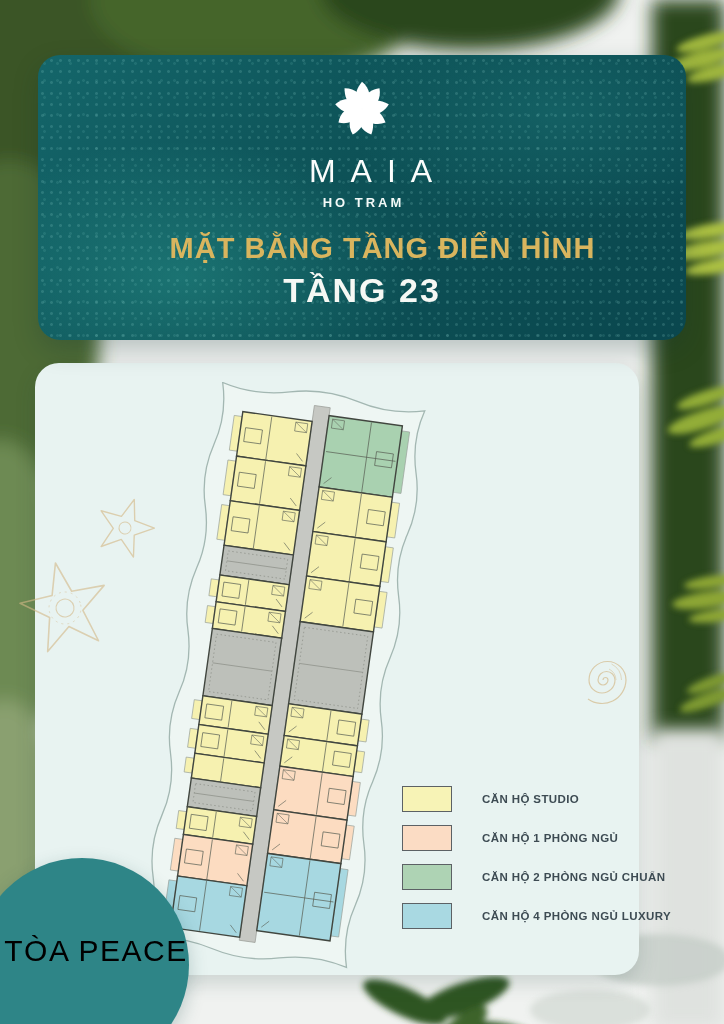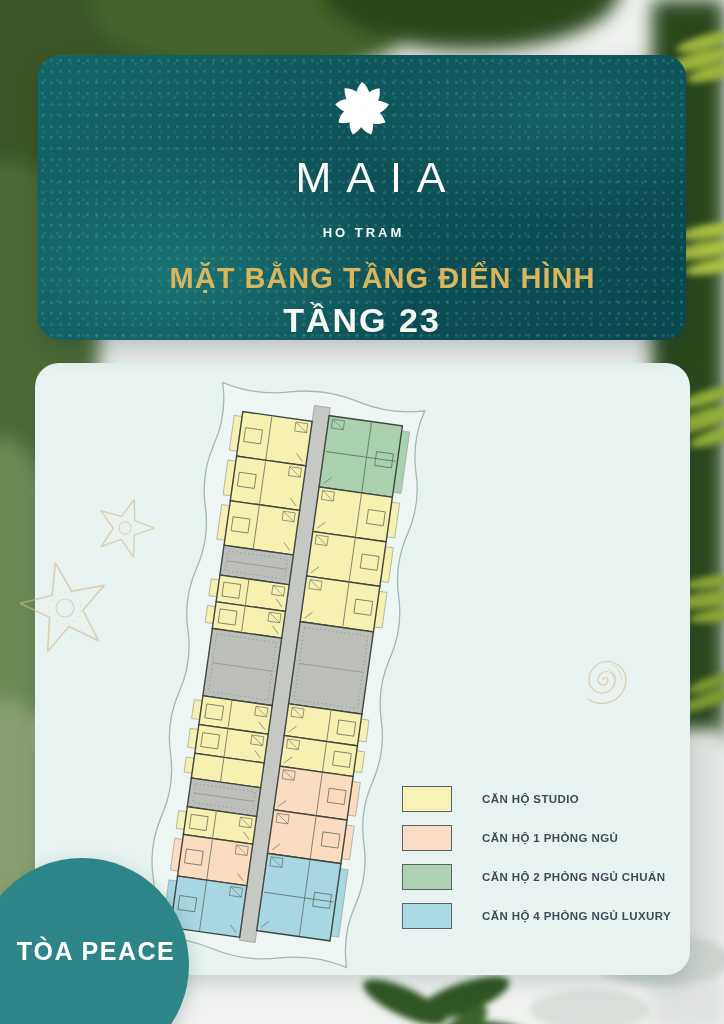--- a/index.html
+++ b/index.html
@@ -12,44 +12,44 @@
     border-radius:22px;color:#fff;text-align:center;
     background:
       radial-gradient(rgba(190,255,245,.14) 1px, transparent 1.6px),
       radial-gradient(rgba(160,240,230,.10) 1px, transparent 1.5px),
       radial-gradient(ellipse 60% 80% at 22% 78%, rgba(46,160,150,.40), transparent 60%),
       radial-gradient(ellipse 50% 60% at 80% 20%, rgba(26,110,112,.55), transparent 65%),
       linear-gradient(135deg,#14666a 0%,#0d5257 45%,#0a474e 100%);
     background-size:9px 11px, 13px 17px, auto, auto, auto;
     box-shadow:0 10px 24px rgba(20,50,50,.25);}
   .logo-wrap{margin-top:22px;height:64px;}
-  .brand{font-size:43px;font-weight:300;letter-spacing:15px;padding-left:32px;margin-top:12px;color:#fbfdfc;}
+  .brand{font-size:32px;font-weight:300;letter-spacing:15px;padding-left:32px;margin-top:12px;color:#fbfdfc;}
   .brand-sub{font-size:14px;font-weight:300;color:#e9f2ef;margin-top:5px;letter-spacing:1px;}
   .brand-sub b{font-weight:700;}
-  .brand-loc{font-size:13px;font-weight:700;letter-spacing:3px;padding-left:3px;margin-top:23px;color:#f4faf8;}
+  .brand-loc{font-size:13px;font-weight:700;letter-spacing:3px;padding-left:3px;margin-top:5px;color:#f4faf8;}
   .floor-title{font-size:29px;font-weight:700;letter-spacing:1px;color:#d9b55e;margin-top:22px;padding-left:41px;}
   .floor-sub{font-size:34px;font-weight:700;letter-spacing:2px;color:#f6f8f4;margin-top:6px;}
 
   
-  .content-card{position:absolute;left:35px;top:363px;width:655px;height:612px;z-index:1;
+  .content-card{position:absolute;left:35px;top:363px;width:604px;height:612px;z-index:1;
     border-radius:24px;background:#e8f3f1;box-shadow:0 8px 20px rgba(40,70,66,.18);}
   .deco{position:absolute;z-index:1;}
   .plan-wrap{position:absolute;left:100px;top:19px;width:310px;height:600px;}
 
   
   .legend{position:absolute;left:367px;top:423px;display:flex;flex-direction:column;gap:13px;}
   .legend-row{display:flex;align-items:center;height:26px;}
   .legend-swatch{width:50px;height:26px;border:1.5px solid #5c6165;box-sizing:border-box;flex:0 0 auto;}
   .legend-label{margin-left:30px;font-size:11.5px;font-weight:700;color:#3d4b53;letter-spacing:.4px;white-space:nowrap;}
 
   
   .tower-badge{position:absolute;left:-25px;top:858px;width:214px;height:214px;border-radius:50%;
     z-index:3;display:flex;align-items:center;justify-content:center;
     box-shadow:0 6px 18px rgba(30,80,80,.25);}
-  .tower-badge span{color:#ffffff;font-size:25px;font-weight:700;letter-spacing:1.5px;
+  .tower-badge span{color:#000000;font-size:30px;font-weight:400;letter-spacing:1.5px;
     transform:translate(14px,-14px);}
 </style>
 </head>
 <body>
 
 <div class="page">
 
   <svg class="bg-svg" width="724" height="1024" viewBox="0 0 724 1024">
     <defs>
       <filter id="b8" x="-40%" y="-40%" width="180%" height="180%">

